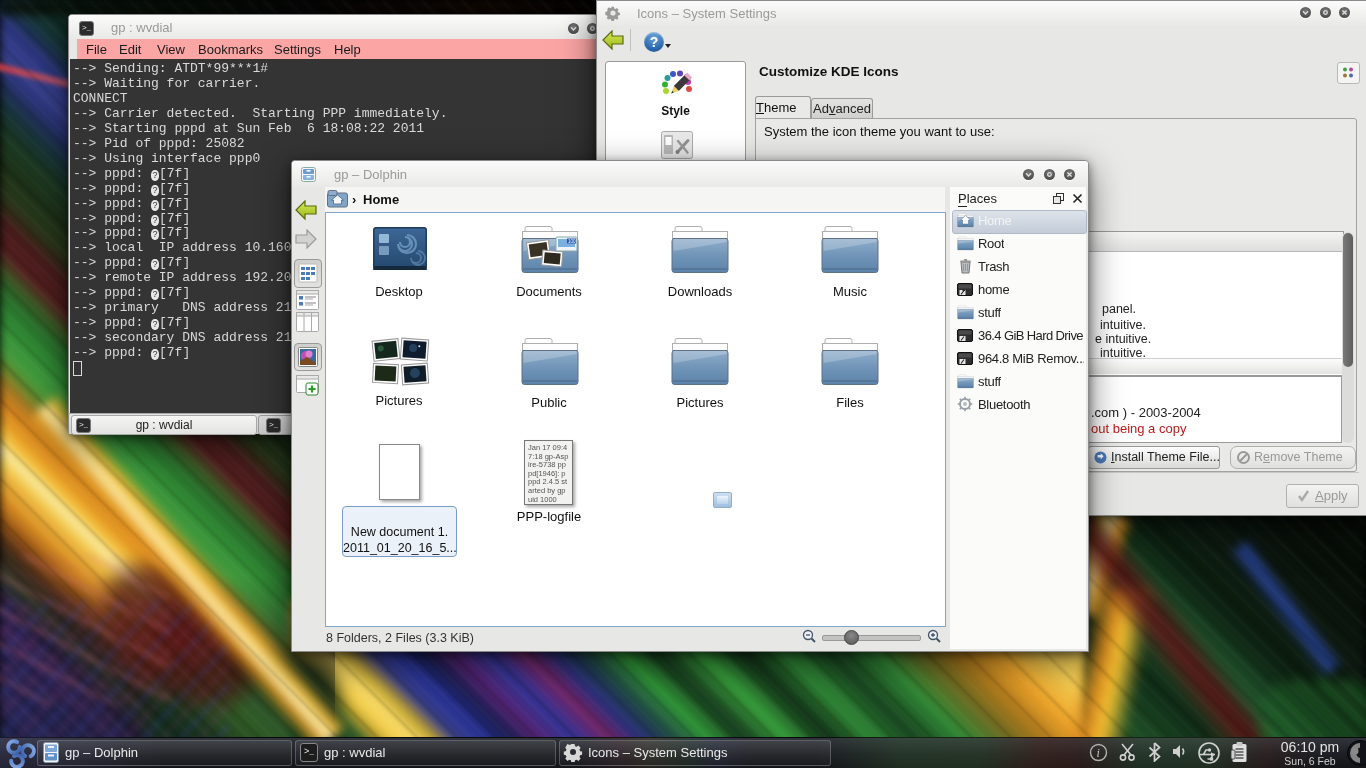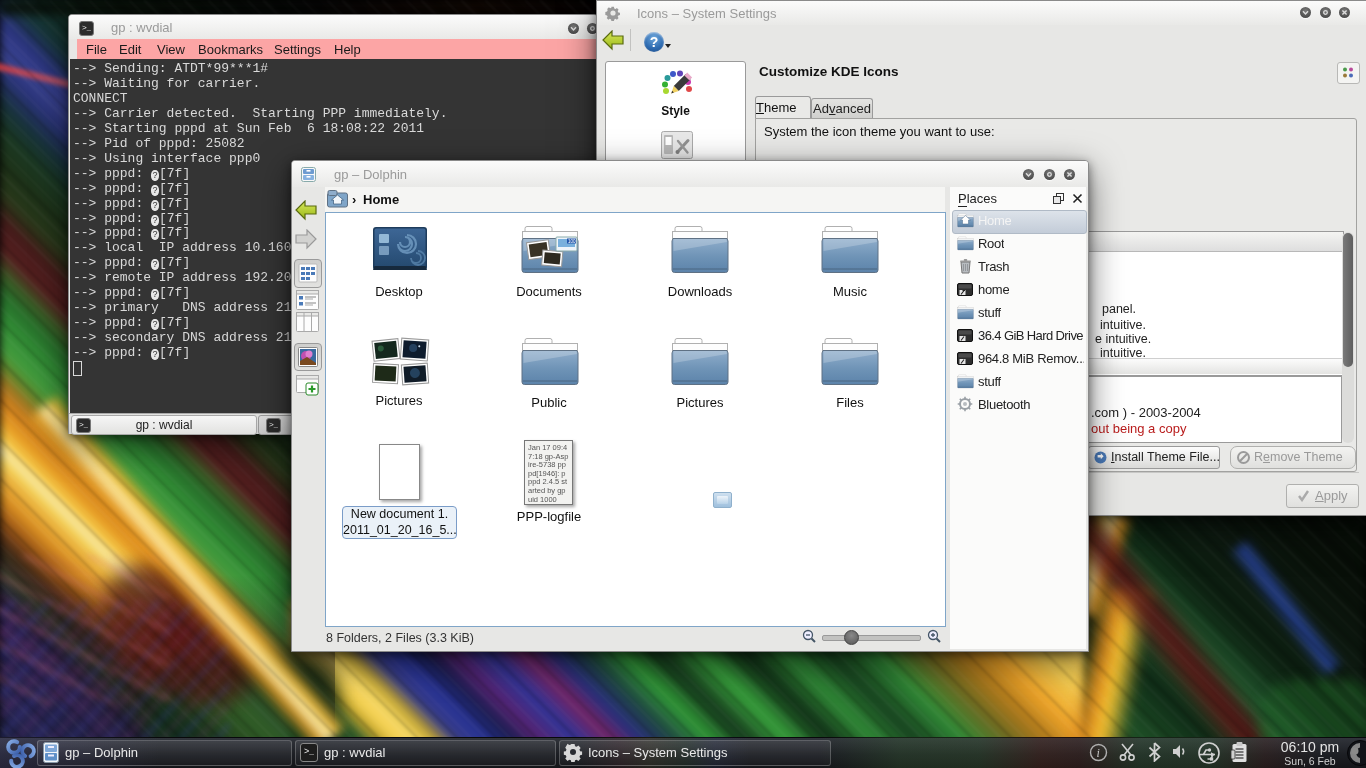--- a/index.html
+++ b/index.html
@@ -453,21 +453,21 @@
    <svg class="a" style="left:344px;top:124px;" width="60" height="50" viewBox="0 0 60 50">
         <use href="#fold"></use>
       </svg>
    <div class="a lbl" style="left:299px;top:182px;width:150px;">Pictures</div>
    <svg class="a" style="left:494px;top:124px;" width="60" height="50" viewBox="0 0 60 50">
         <use href="#fold"></use>
       </svg>
    <div class="a lbl" style="left:449px;top:182px;width:150px;">Files</div>
 
    <div class="a" style="left:53px;top:231px;width:39px;height:54px;background:#fff;border:1px solid #888;box-shadow:2px 2px 3px rgba(0,0,0,.35);"></div>
-   <div class="a" style="left:16px;top:293px;width:113px;height:31px;background:#eaf1f8;border:1px solid #7a9cc8;border-radius:4px;text-align:center;font-size:12.5px;color:#111;line-height:15.5px;padding-top:0;overflow:hidden;">New document 1.<br>2011_01_20_16_5...</div>
+   <div class="a" style="left:16px;top:293px;width:113px;height:31px;background:#eaf1f8;border:1px solid #7a9cc8;border-radius:4px;text-align:center;font-size:12.5px;color:#111;line-height:15.5px;padding-top:18px;overflow:hidden;">New document 1.<br>2011_01_20_16_5...</div>
    <div class="a" style="left:198px;top:227px;width:47px;height:63px;background:#f2f2f0;border:1px solid #777;box-shadow:2px 2px 3px rgba(0,0,0,.35);overflow:hidden;">
      <div style="font-size:7.5px;line-height:8.6px;color:#555;padding:3px 0 0 3px;font-family:'Liberation Sans',sans-serif;">Jan 17 09:4<br>7:18 gp-Asp<br>ire-5738 pp<br>pd[1946]: p<br>ppd 2.4.5 st<br>arted by gp<br>uid 1000</div>
    </div>
    <div class="a lbl" style="left:148px;top:296px;width:150px;">PPP-logfile</div>
 
    <div class="a" style="left:387px;top:279px;width:17px;height:14px;background:linear-gradient(#cfe0ef,#9fc0dd);border:1px solid #8fb0cc;border-radius:2px;">
      <div class="a" style="left:3px;top:3px;width:11px;height:8px;background:linear-gradient(#eef4fa,#b8d2e8);border-radius:1px;"></div>
    </div>
  </div>
 

